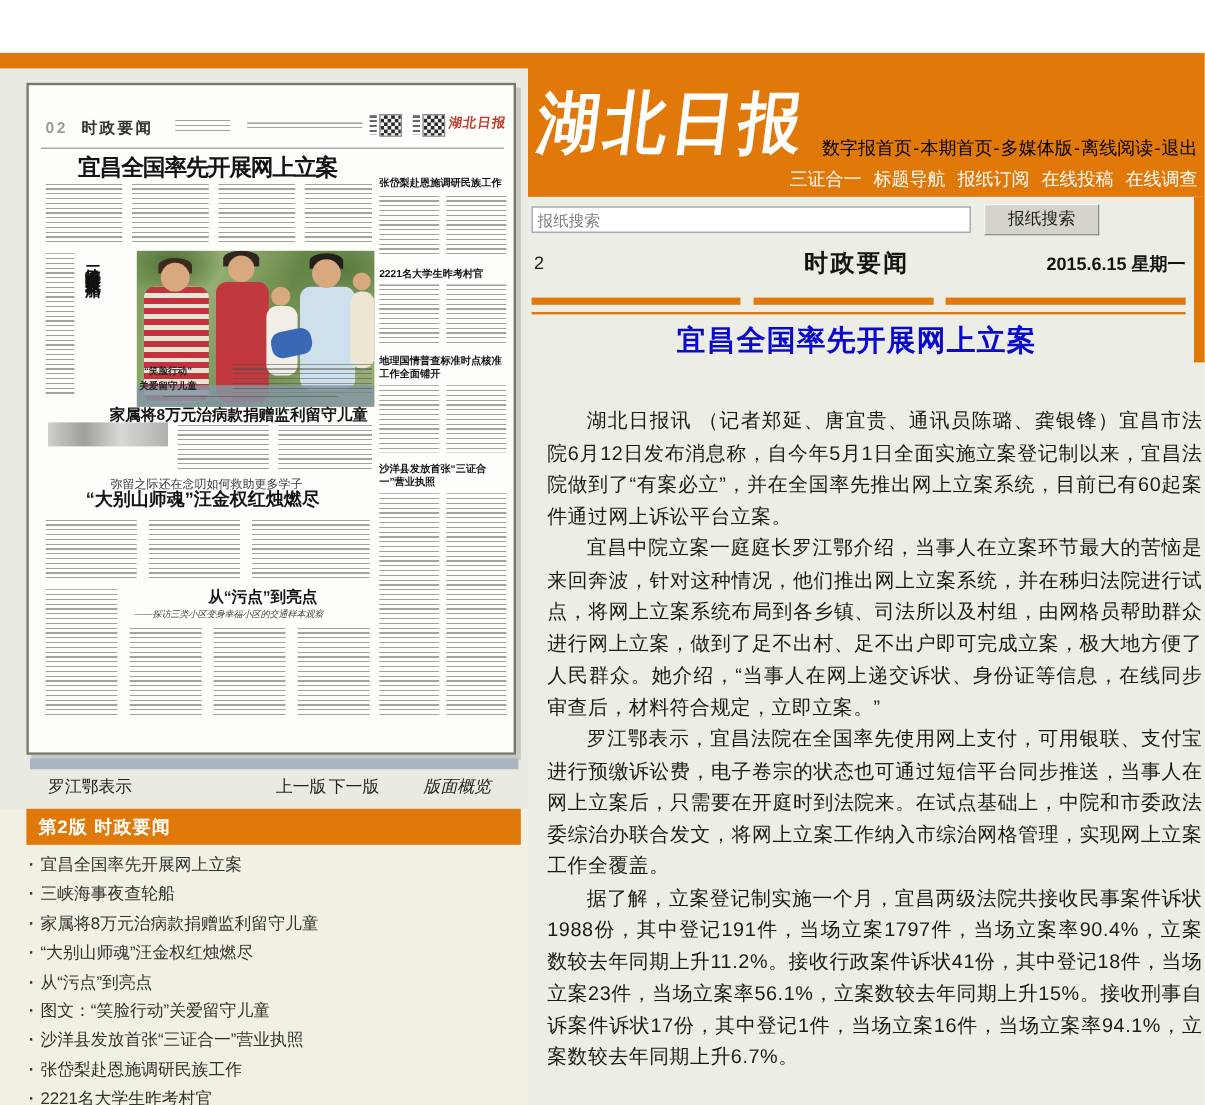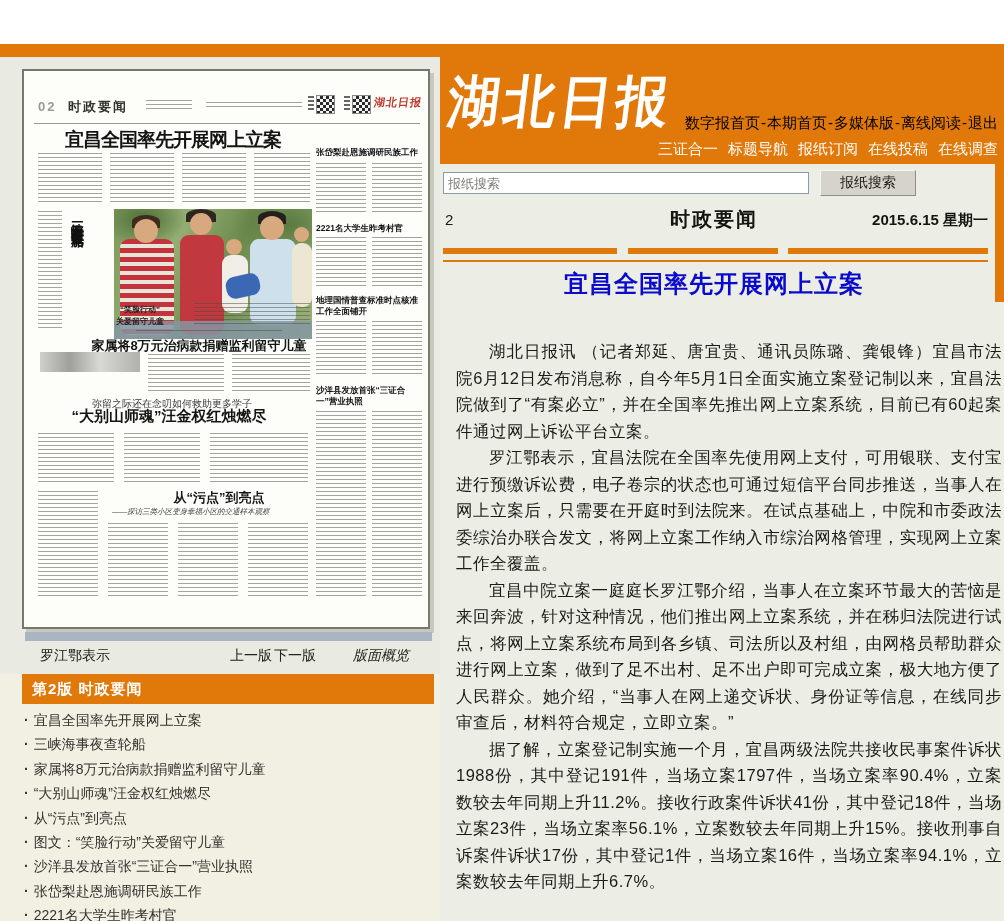--- a/index.html
+++ b/index.html
@@ -214,19 +214,19 @@
     <div class="psection">时政要闻</div>
     <div class="pdate">2015.6.15 星期一</div>
     <div class="bar-thick seg1"></div>
     <div class="bar-thick seg2"></div>
     <div class="bar-thick seg3"></div>
     <div class="bar-thin"></div>
 
     <h1 class="article-title">宜昌全国率先开展网上立案</h1>
     <div class="article-body">
       <p>湖北日报讯 （记者郑延、唐宜贵、通讯员陈璐、龚银锋）宜昌市法院6月12日发布消息称，自今年5月1日全面实施立案登记制以来，宜昌法院做到了“有案必立”，并在全国率先推出网上立案系统，目前已有60起案件通过网上诉讼平台立案。</p>
+      <p>宜昌中院立案一庭庭长罗江鄂介绍，当事人在立案环节最大的苦恼是来回奔波，针对这种情况，他们推出网上立案系统，并在秭归法院进行试点，将网上立案系统布局到各乡镇、司法所以及村组，由网格员帮助群众进行网上立案，做到了足不出村、足不出户即可完成立案，极大地方便了人民群众。她介绍，“当事人在网上递交诉状、身份证等信息，在线同步审查后，材料符合规定，立即立案。”</p>
       <p>罗江鄂表示，宜昌法院在全国率先使用网上支付，可用银联、支付宝进行预缴诉讼费，电子卷宗的状态也可通过短信平台同步推送，当事人在网上立案后，只需要在开庭时到法院来。在试点基础上，中院和市委政法委综治办联合发文，将网上立案工作纳入市综治网格管理，实现网上立案工作全覆盖。</p>
-      <p>宜昌中院立案一庭庭长罗江鄂介绍，当事人在立案环节最大的苦恼是来回奔波，针对这种情况，他们推出网上立案系统，并在秭归法院进行试点，将网上立案系统布局到各乡镇、司法所以及村组，由网格员帮助群众进行网上立案，做到了足不出村、足不出户即可完成立案，极大地方便了人民群众。她介绍，“当事人在网上递交诉状、身份证等信息，在线同步审查后，材料符合规定，立即立案。”</p>
       <p>据了解，立案登记制实施一个月，宜昌两级法院共接收民事案件诉状1988份，其中登记191件，当场立案1797件，当场立案率90.4%，立案数较去年同期上升11.2%。接收行政案件诉状41份，其中登记18件，当场立案23件，当场立案率56.1%，立案数较去年同期上升15%。接收刑事自诉案件诉状17份，其中登记1件，当场立案16件，当场立案率94.1%，立案数较去年同期上升6.7%。</p>
     </div>
   </div>
 
 </div>
 
 </body></html>

